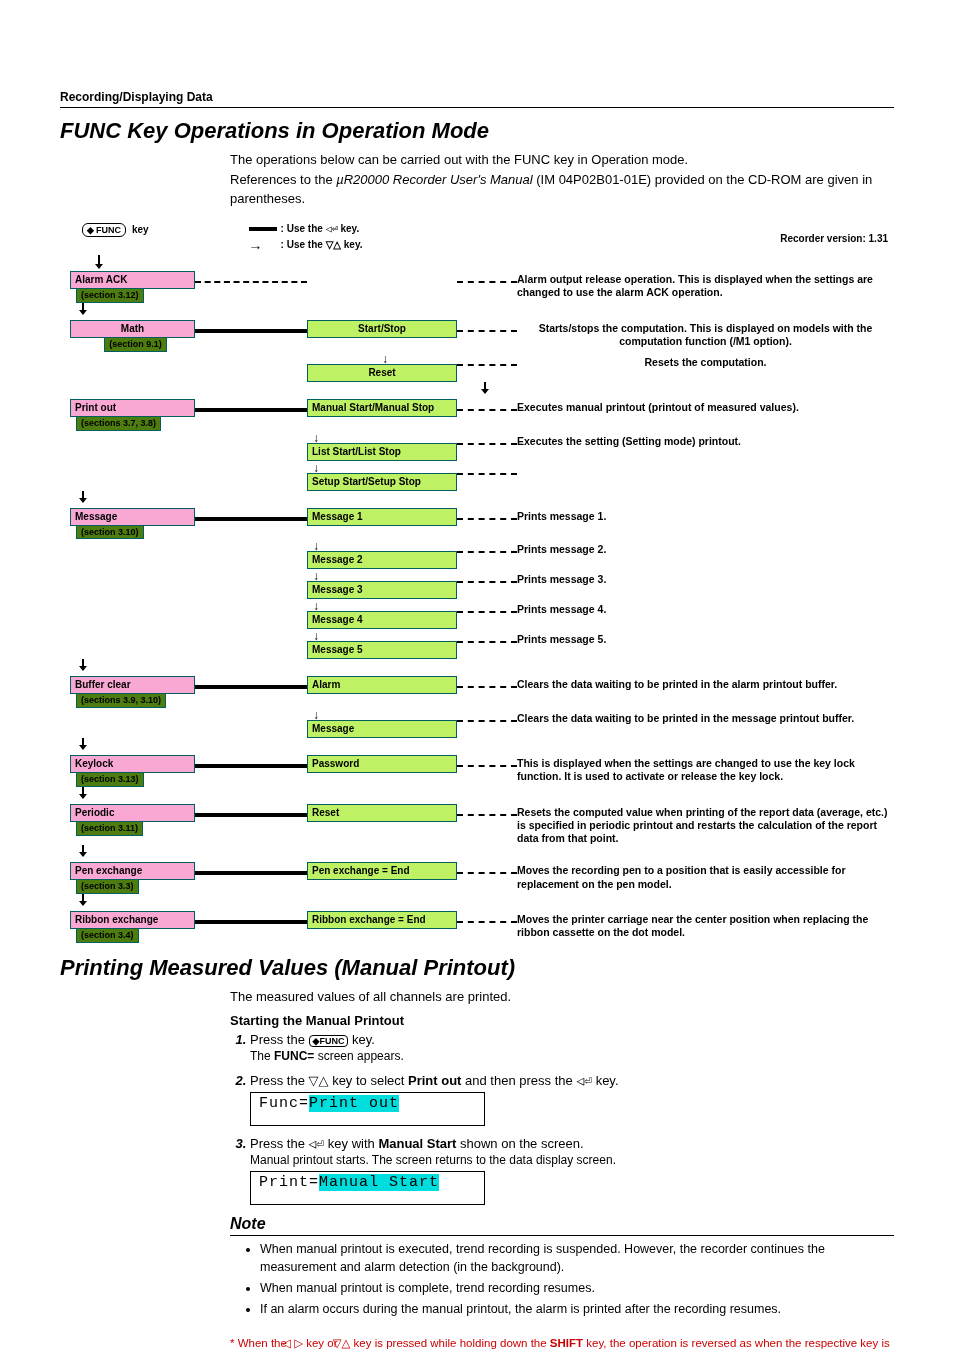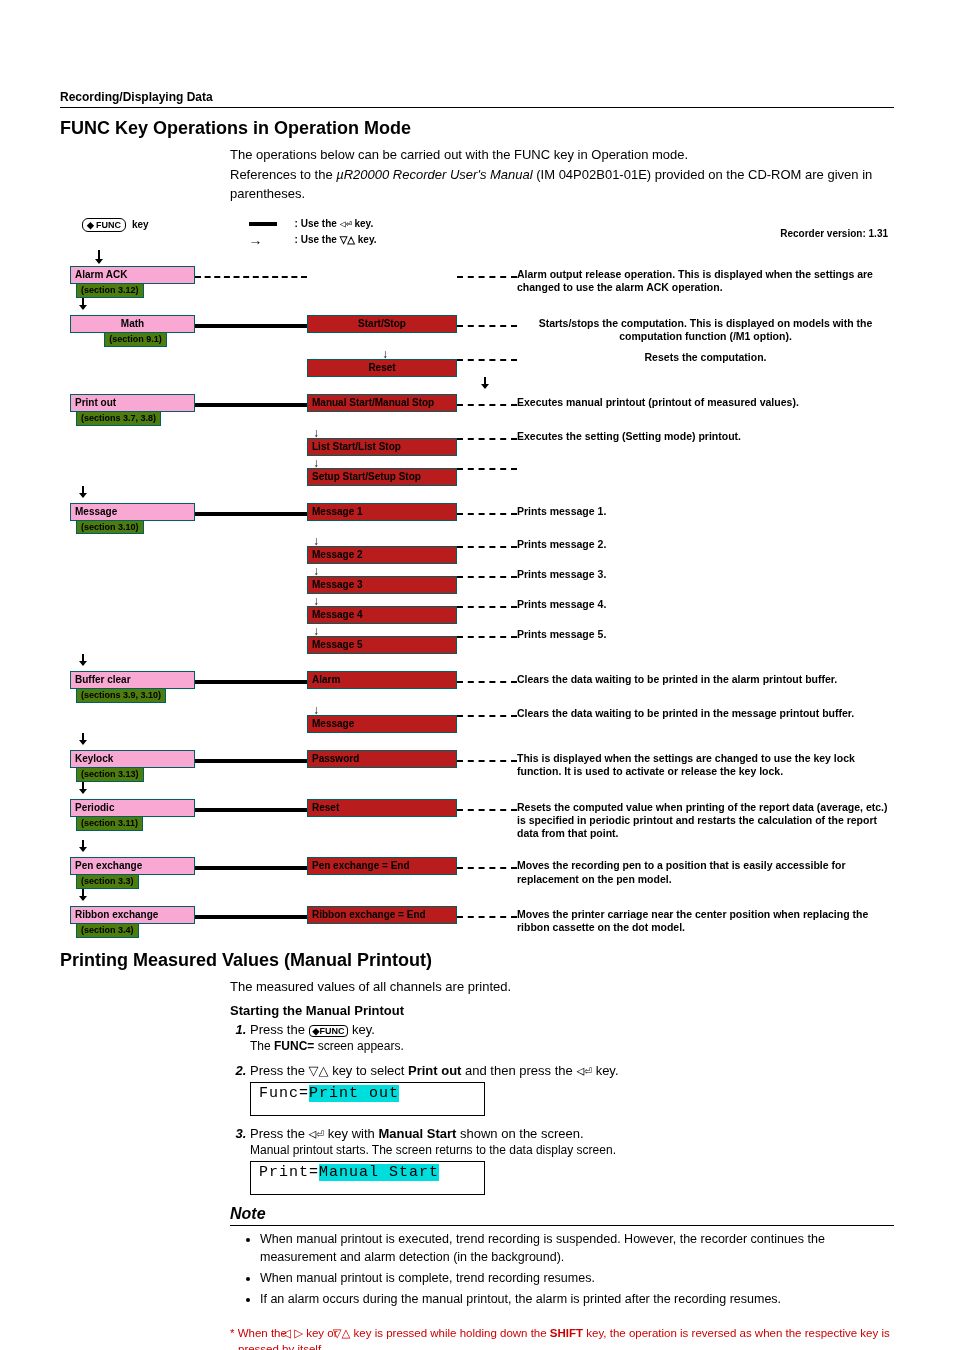--- a/index.html
+++ b/index.html
@@ -13,23 +13,24 @@
     padding: 90px 60px 30px 60px;
   }
   .sec-hdr {
     font-weight: bold;
     font-size: 12px;
     border-bottom: 1px solid #000;
     padding-bottom: 3px;
     margin-bottom: 10px;
   }
   h2 {
-    font-size: 18px;
+    font-size: 22px;
     font-weight: bold;
     margin: 8px 0 6px 0;
+    font-style: italic;
   }
   .intro { margin-left: 170px; font-size: 13px; line-height: 1.5; }
   .italic { font-style: italic; }
   .diagram {
     margin-top: 14px;
     position: relative;
     font-size: 10px;
     font-weight: bold;
     line-height: 1.2;
   }
@@ -38,21 +39,21 @@
     border: 1px solid #000;
     border-radius: 6px;
     padding: 1px 4px;
     font-size: 9px;
     display: inline-flex;
     align-items: center;
     gap: 2px;
   }
   .func-key-wrap { display:flex; align-items:center; gap:6px; margin-left:22px;}
   .legend-col { margin-left: 100px; }
-  .legend-line { display:flex; align-items:center; gap:18px; margin-bottom:2px;}
+  .legend-line { display:flex; align-items:center; gap:4px; margin-bottom:2px;}
   .legend-bar { width:28px; height:4px; background:#000; }
   .legend-arrow { width:28px; display:flex; align-items:center; }
   .legend-arrow::after { content:"→"; font-size:14px; }
   .enter-icon { font-family: monospace; }
   .version { margin-left:auto; margin-right:6px; font-size:10px; align-self:center;}
   svg.arrow-down { display:block; margin-left:32px; }
   .row {
     display: flex;
     align-items: stretch;
     margin-top: 2px;
@@ -86,21 +87,21 @@
     position:absolute; top:9px; left:0; right:0; height:4px; background:#000;
   }
   .thick-line.dashed {
     background: none;
     border-top: 2px dashed #000;
     height:0; top:10px;
   }
   .lvl2-col { flex: 0 0 150px; }
   .lvl2-box {
     border: 1px solid #006060;
-    background: #b91c1c;
+    background: #bef264;
     padding: 2px 4px;
   }
   .connector2 {
     flex: 0 0 60px;
     position: relative;
   }
   .dash {
     position:absolute; top:10px; left:0; right:0;
     border-top: 2px dashed #000;
   }

